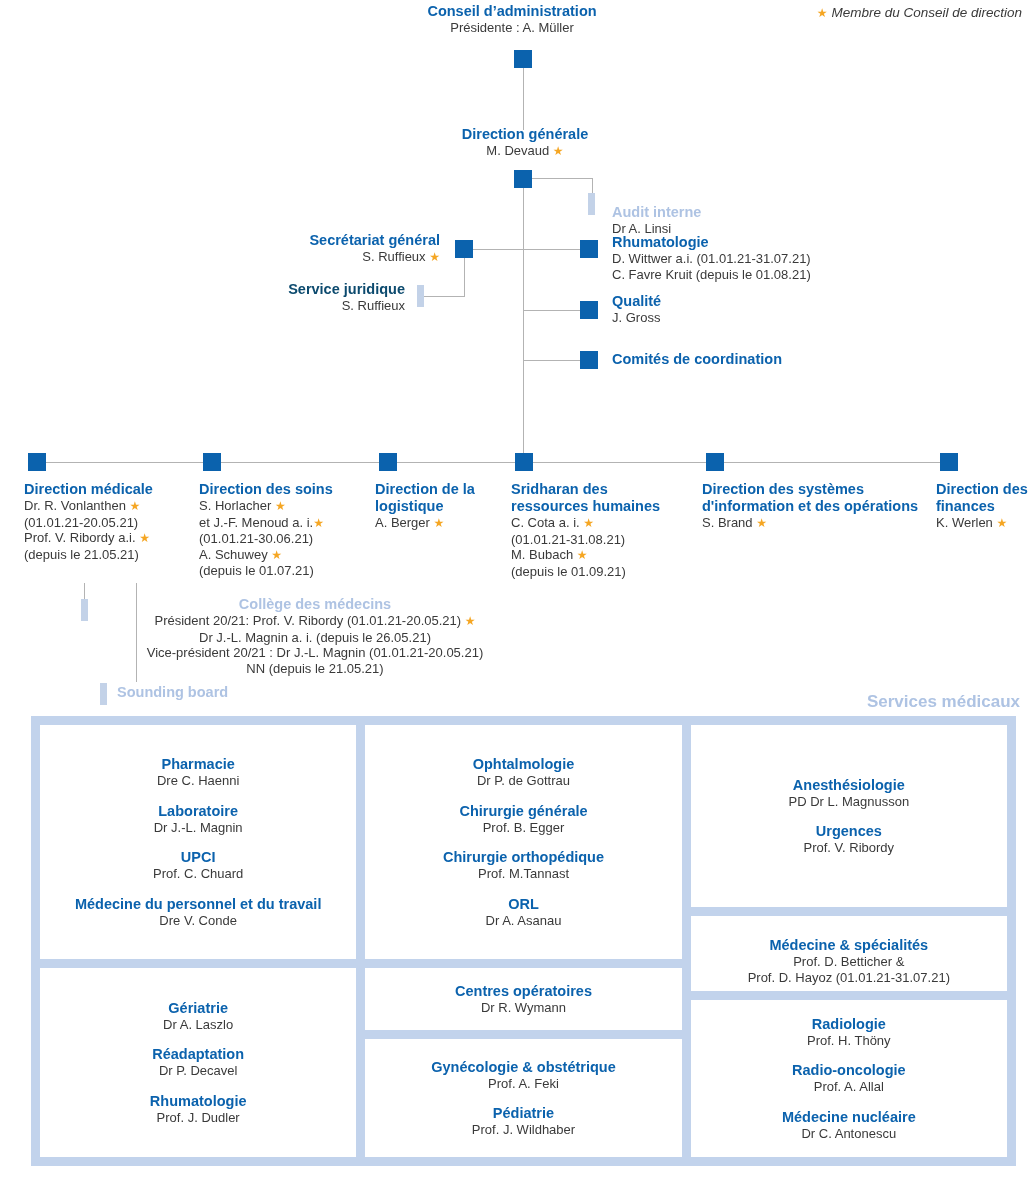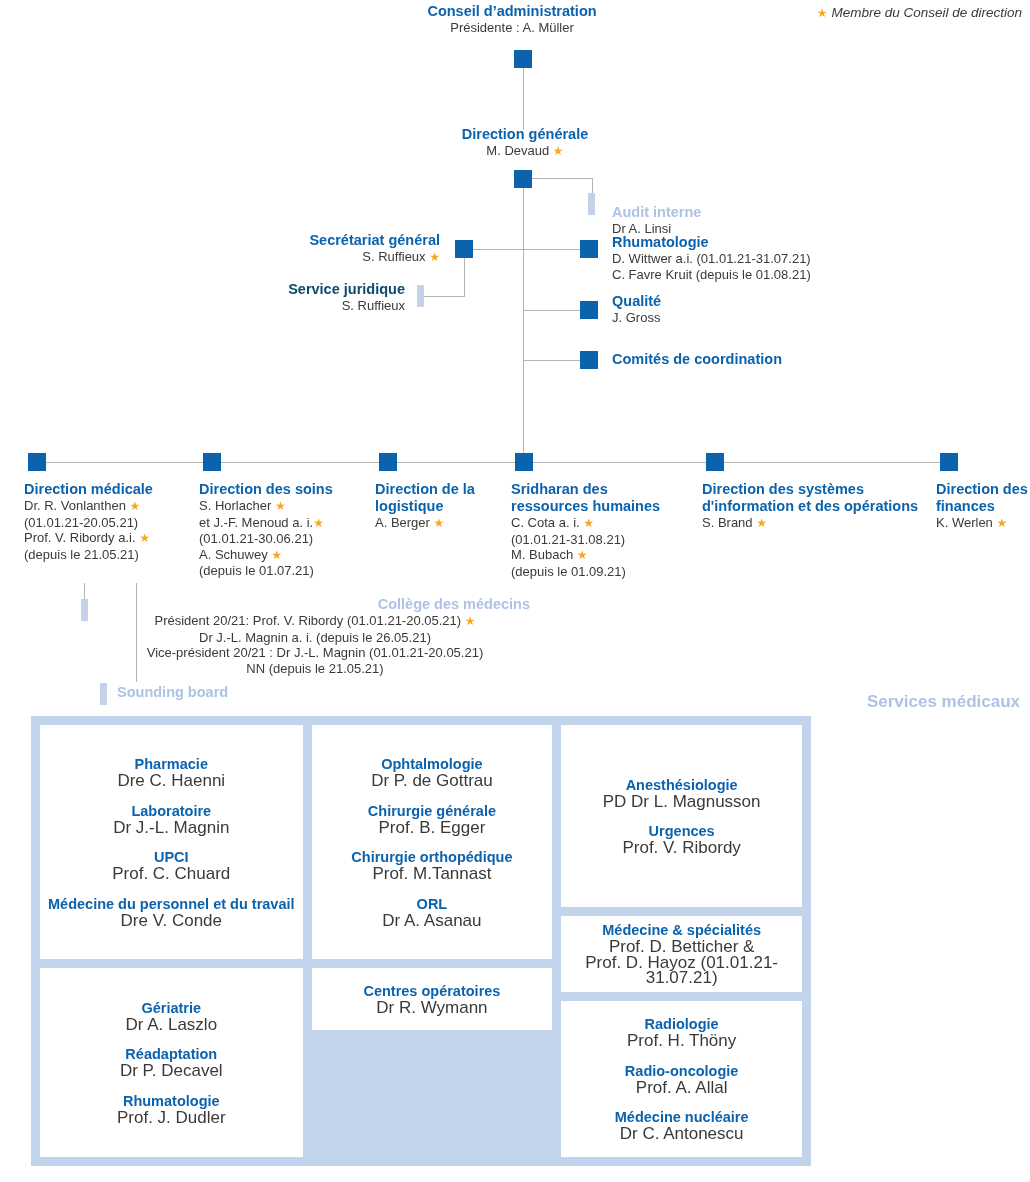--- a/index.html
+++ b/index.html
@@ -65,40 +65,40 @@
   #sm-label {
     position: absolute;
     right: 10px; top: 692px;
     color: #aec3e3;
     font-weight: bold;
     font-size: 17px;
   }
   #sm-panel {
     position: absolute;
     left: 31px; top: 716px;
-    width: 780px; height: 450px;
+    width: 985px; height: 450px;
     background: #c2d3ec;
     padding: 9px;
     display: flex;
     gap: 9px;
   }
   .sm-col { display: flex; flex-direction: column; gap: 9px; flex: 1 1 0; }
   .sm-card {
     background: #ffffff;
     display: flex;
     flex-direction: column;
     justify-content: center;
     align-items: center;
     text-align: center;
     padding: 6px 8px;
   }
   .svc { margin: 0 0 14px 0; }
   .svc:last-child { margin-bottom: 0; }
   .svc .ttl { font-size: 14.5px; }
-  .svc .sub { font-size: 17px; }
+  .svc .sub { font-size: 13px; }
 </style>
 </head>
 <body>
 
 <div id="legend">
   <span class="star">★</span><span>Membre du Conseil de direction</span>
 </div>
 
 <div class="node" style="left:0; top:3px; width:1024px; text-align:center;">
   <div class="ttl" style="text-align:center;">Conseil d’administration</div>
@@ -209,21 +209,21 @@
 
 <div class="sq" style="left:940px; top:453px;"></div>
 <div class="node" style="left:936px; top:481px; width:94px;">
   <div class="ttl wrap">Direction des finances</div>
   <div class="sub"><span>K. Werlen</span> <span class="star">★</span></div>
 </div>
 
 <div class="ln-v" style="left:84px; top:583px; height:32px;"></div>
 <div class="stub" style="left:81px; top:599px;"></div>
 <div class="node" style="left:100px; top:596px; width:430px; text-align:center;">
-  <div class="ttl" style="color:#aec3e3; text-align:right;">Collège des médecins</div>
+  <div class="ttl" style="color:#aec3e3; text-align:center;">Collège des médecins</div>
   <div class="sub"><span>Président 20/21: Prof. V. Ribordy (01.01.21-20.05.21)</span> <span class="star">★</span></div>
   <div class="sub">Dr J.-L. Magnin a. i. (depuis le 26.05.21)</div>
   <div class="sub">Vice-président 20/21 : Dr J.-L. Magnin (01.01.21-20.05.21)</div>
   <div class="sub">NN (depuis le 21.05.21)</div>
 </div>
 
 <div class="ln-v" style="left:136px; top:583px; height:96px;"></div>
 <div class="stub" style="left:100px; top:683px;"></div>
 <div class="ln-v" style="left:136px; top:660px; height:22px;"></div>
 <div class="node" style="left:117px; top:684px;">
@@ -287,34 +287,44 @@
         <div class="ttl">ORL</div>
         <div class="sub">Dr A. Asanau</div>
       </div>
     </div>
     <div class="sm-card" style="flex: 0 0 62px;">
       <div class="svc">
         <div class="ttl">Centres opératoires</div>
         <div class="sub">Dr R. Wymann</div>
       </div>
     </div>
+    <div class="sm-card" style="flex: 1 1 auto;">
+      <div class="svc">
+        <div class="ttl">Gynécologie &amp; obstétrique</div>
+        <div class="sub">Prof. A. Feki</div>
+      </div>
+      <div class="svc">
+        <div class="ttl">Pédiatrie</div>
+        <div class="sub">Prof. J. Wildhaber</div>
+      </div>
+    </div>
   </div>
 
   <div class="sm-col">
     <div class="sm-card" style="flex: 0 0 182px;">
       <div class="svc">
         <div class="ttl">Anesthésiologie</div>
         <div class="sub">PD Dr L. Magnusson</div>
       </div>
       <div class="svc">
         <div class="ttl">Urgences</div>
         <div class="sub">Prof. V. Ribordy</div>
       </div>
     </div>
-    <div class="sm-card" style="flex: 0 0 75px;">
+    <div class="sm-card" style="flex: 0 0 75px; justify-content: flex-end;">
       <div class="svc">
         <div class="ttl">Médecine &amp; spécialités</div>
         <div class="sub" style="white-space: pre-line;">Prof. D. Betticher &amp;
 Prof. D. Hayoz (01.01.21-31.07.21)</div>
       </div>
     </div>
     <div class="sm-card" style="flex: 1 1 auto;">
       <div class="svc">
         <div class="ttl">Radiologie</div>
         <div class="sub">Prof. H. Thöny</div>

